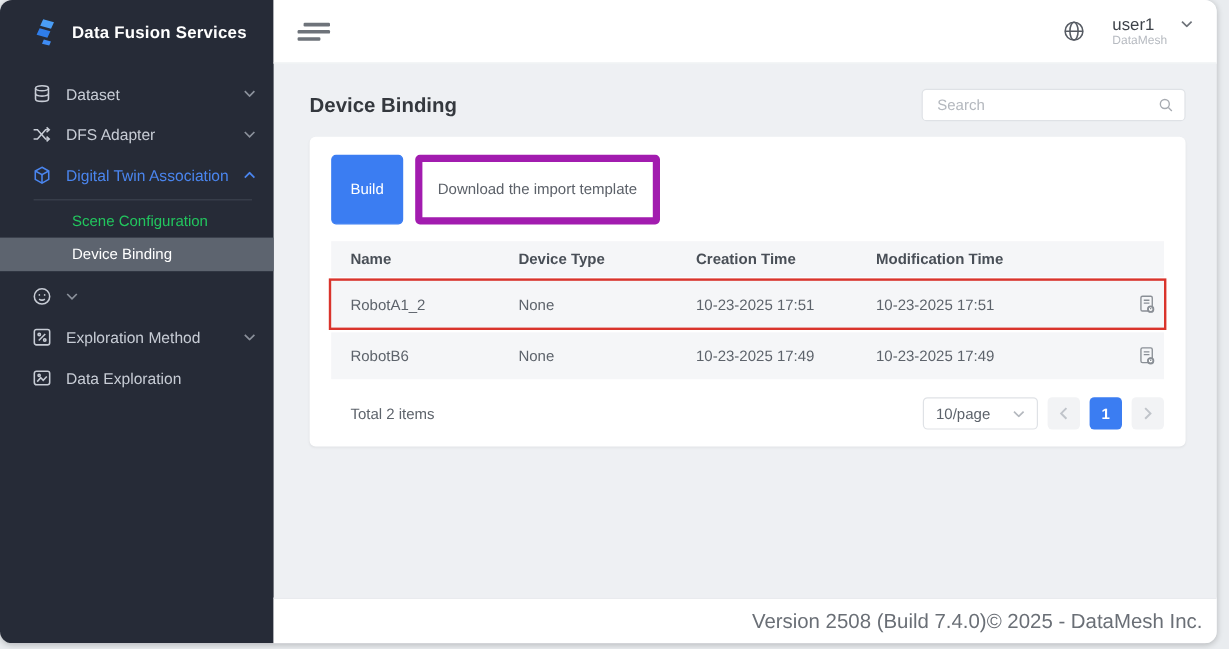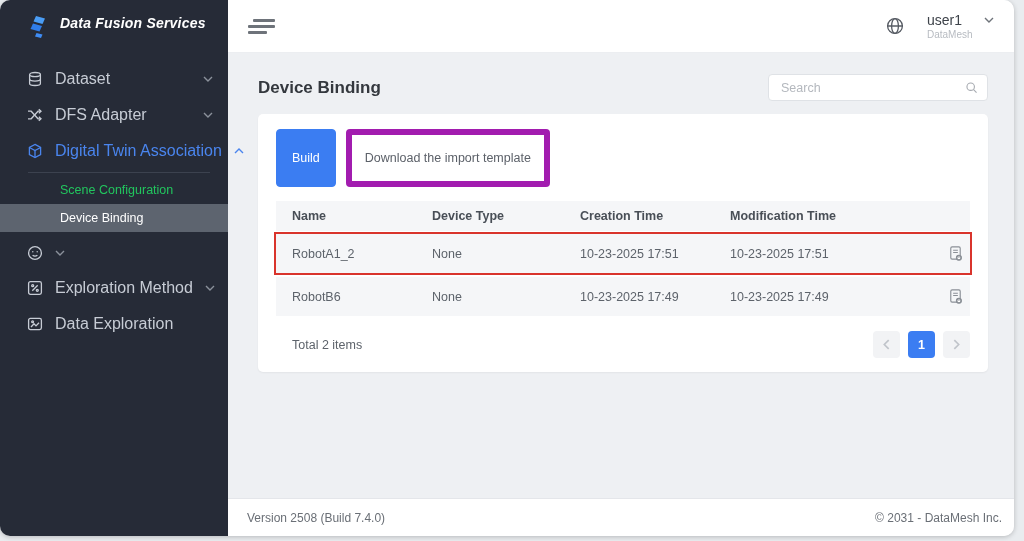--- a/index.html
+++ b/index.html
@@ -20,27 +20,27 @@
     box-shadow: 0 1px 5px rgba(0,0,0,.22);
     display: flex;
   }
   
   .sidebar {
     width: 228px; flex-shrink: 0;
     background: #262b37;
     color: #c7ccd5;
     display: flex; flex-direction: column;
   }
-  .logo-row { display: flex; gap: 11px; padding: 15px 14px 16px 27px; font-style: italic; }
+  .logo-row { display: flex; align-items: center; gap: 11px; padding: 15px 14px 16px 27px; }
   .app-title { color: #ffffff; font-size: 14px; font-weight: bold; letter-spacing: .2px; }
   .nav { margin-top: 6px; }
   .nav-item {
     display: flex; align-items: center; gap: 12px;
     padding: 9px 15px 9px 27px;
-    font-size: 16px; cursor: pointer; white-space: nowrap;
+    font-size: 13px; cursor: pointer; white-space: nowrap;
   }
   .nav-item svg.mi { width: 16px; height: 16px; flex-shrink: 0; }
   .chev { width: 10px; height: 6px; flex-shrink: 0; }
   .chev-end { margin-left: auto; }
   .chev-tight { margin-left: 0px; }
   .nav-item.active { color: #4a85ee; }
   .sb-divider { height: 1px; background: #3c424f; margin: 3px 18px 3px 28px; }
   .sub-item {
     padding: 7px 14px 7px 60px;
     font-size: 12.5px; color: #22c55e; cursor: pointer;
@@ -115,23 +115,23 @@
     width: 27px; height: 27px; border: none; border-radius: 4px;
     background: #f2f3f5; color: #c0c4ca;
     display: flex; align-items: center; justify-content: center;
     cursor: pointer;
   }
   .pg-current { background: #3b7df2; color: #ffffff; font-size: 12.5px; font-weight: bold; }
   
   .footer {
     height: 38px; background: #ffffff; flex-shrink: 0;
     border-top: 1px solid #e4e6ea;
-    display: flex; align-items: center; justify-content: space-between;
+    display: flex; align-items: center; justify-content: flex-end;
     padding: 0 12px 0 19px;
-    font-size: 12px; color: #6a6f76;
+    font-size: 17px; color: #6a6f76;
   }
 </style>
 </head>
 <body>
 
 <div class="window">
 
   <aside class="sidebar">
     <div class="logo-row">
       <span style="display:flex;">
@@ -315,36 +315,42 @@
                 <circle cx="12.6" cy="13.4" r="2.2"></circle>
                 <path d="M12.6 12.3v1.2M12.6 14.5h.01"></path>
               </svg>
             </button>
           </div>
         </div>
 
         <div class="pagination">
           <span>Total 2 items</span>
           <div class="pager">
+            <div class="page-size">
+              <span>10/page</span>
+              <svg class="chev" viewBox="0 0 10 6" fill="none" stroke="#b4b8be" stroke-width="1.4">
+                  <path d="M1 1l4 4 4-4"></path>
+                </svg>
+            </div>
             <button class="pg-btn">
               <svg width="7" height="11" viewBox="0 0 6 10" fill="none" stroke="currentColor" stroke-width="1.5">
                   <path d="M5 1L1 5l4 4"></path>
                 </svg>
             </button>
             <button class="pg-btn pg-current">1</button>
             <button class="pg-btn">
               <svg width="7" height="11" viewBox="0 0 6 10" fill="none" stroke="currentColor" stroke-width="1.5">
                   <path d="M1 1l4 4-4 4"></path>
                 </svg>
             </button>
           </div>
         </div>
 
       </div>
     </div>
 
     <footer class="footer">
       <span>Version 2508 (Build 7.4.0)</span>
-      <span>© 2031 - DataMesh Inc.</span>
+      <span>© 2025 - DataMesh Inc.</span>
     </footer>
 
   </div>
 </div>
 
 </body></html>

